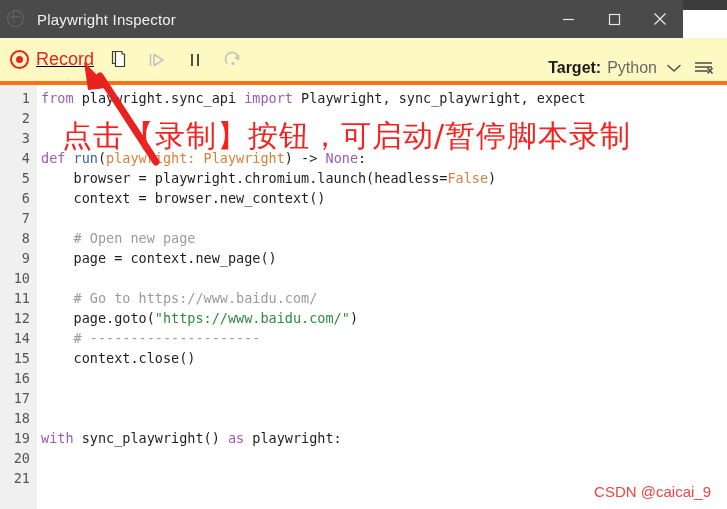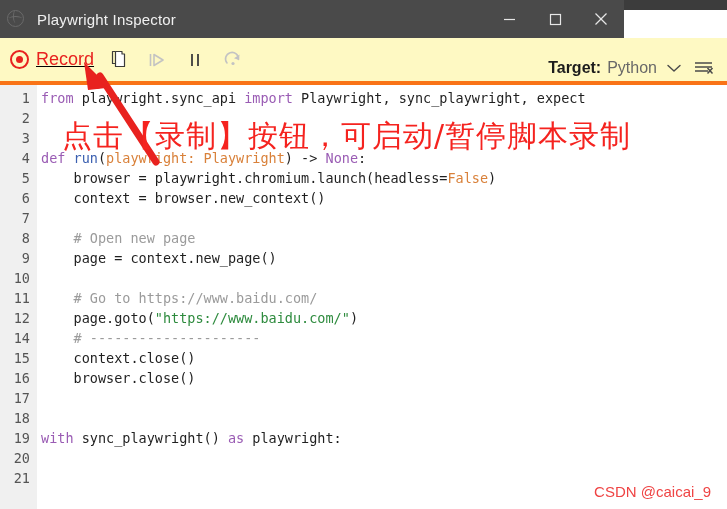--- a/index.html
+++ b/index.html
@@ -36,21 +36,21 @@
     position: absolute;
     left: 5px; top: 3px;
     width: 66px; height: 3px;
     background: repeating-linear-gradient(90deg, #6f7794 0px, #6f7794 1px, #434a5e 1px, #434a5e 3px);
   }
 
   
   .titlebar {
     position: absolute;
     left: 0; top: 0;
-    width: 624px; height: 38px;
+    width: 683px; height: 38px;
     background: #4a4a4a;
     display: flex;
     align-items: center;
   }
   .app-icon {
     width: 22px; height: 22px;
     margin-left: 5px;
     position: relative;
     flex: none;
   }
@@ -359,21 +359,21 @@
       <div class="line"><span class="ln">5</span><span class="code"><span>    browser = playwright.chromium.launch(headless=</span><span class="pa">False</span><span>)</span></span></div>
       <div class="line"><span class="ln">6</span><span class="code"><span>    context = browser.new_context()</span></span></div>
       <div class="line"><span class="ln">7</span><span class="code"></span></div>
       <div class="line"><span class="ln">8</span><span class="code"><span class="cm">    # Open new page</span></span></div>
       <div class="line"><span class="ln">9</span><span class="code"><span>    page = context.new_page()</span></span></div>
       <div class="line"><span class="ln">10</span><span class="code"></span></div>
       <div class="line"><span class="ln">11</span><span class="code"><span class="cm">    # Go to https://www.baidu.com/</span></span></div>
       <div class="line"><span class="ln">12</span><span class="code"><span>    page.goto(</span><span class="st">"https://www.baidu.com/"</span><span>)</span></span></div>
       <div class="line"><span class="ln">14</span><span class="code"><span class="cm">    # ---------------------</span></span></div>
       <div class="line"><span class="ln">15</span><span class="code"><span>    context.close()</span></span></div>
-      <div class="line"><span class="ln">16</span><span class="code"><span>    browser.close()</span></span></div>
+      <div class="line"><span class="ln">16</span></div>
       <div class="line"><span class="ln">17</span><span class="code"></span></div>
       <div class="line"><span class="ln">18</span><span class="code"></span></div>
       <div class="line"><span class="ln">19</span><span class="code"><span class="k">with </span><span>sync_playwright() </span><span class="k">as </span><span>playwright:</span></span></div>
       <div class="line"><span class="ln">20</span></div>
       <div class="line"><span class="ln">21</span><span class="code"></span></div>
     </div>
 </div>
 
 <svg class="arrow-svg" viewBox="0 0 130 115">
   <path d="M96 102 L40 16" stroke="#e8221f" stroke-width="7" stroke-linecap="round"></path>

